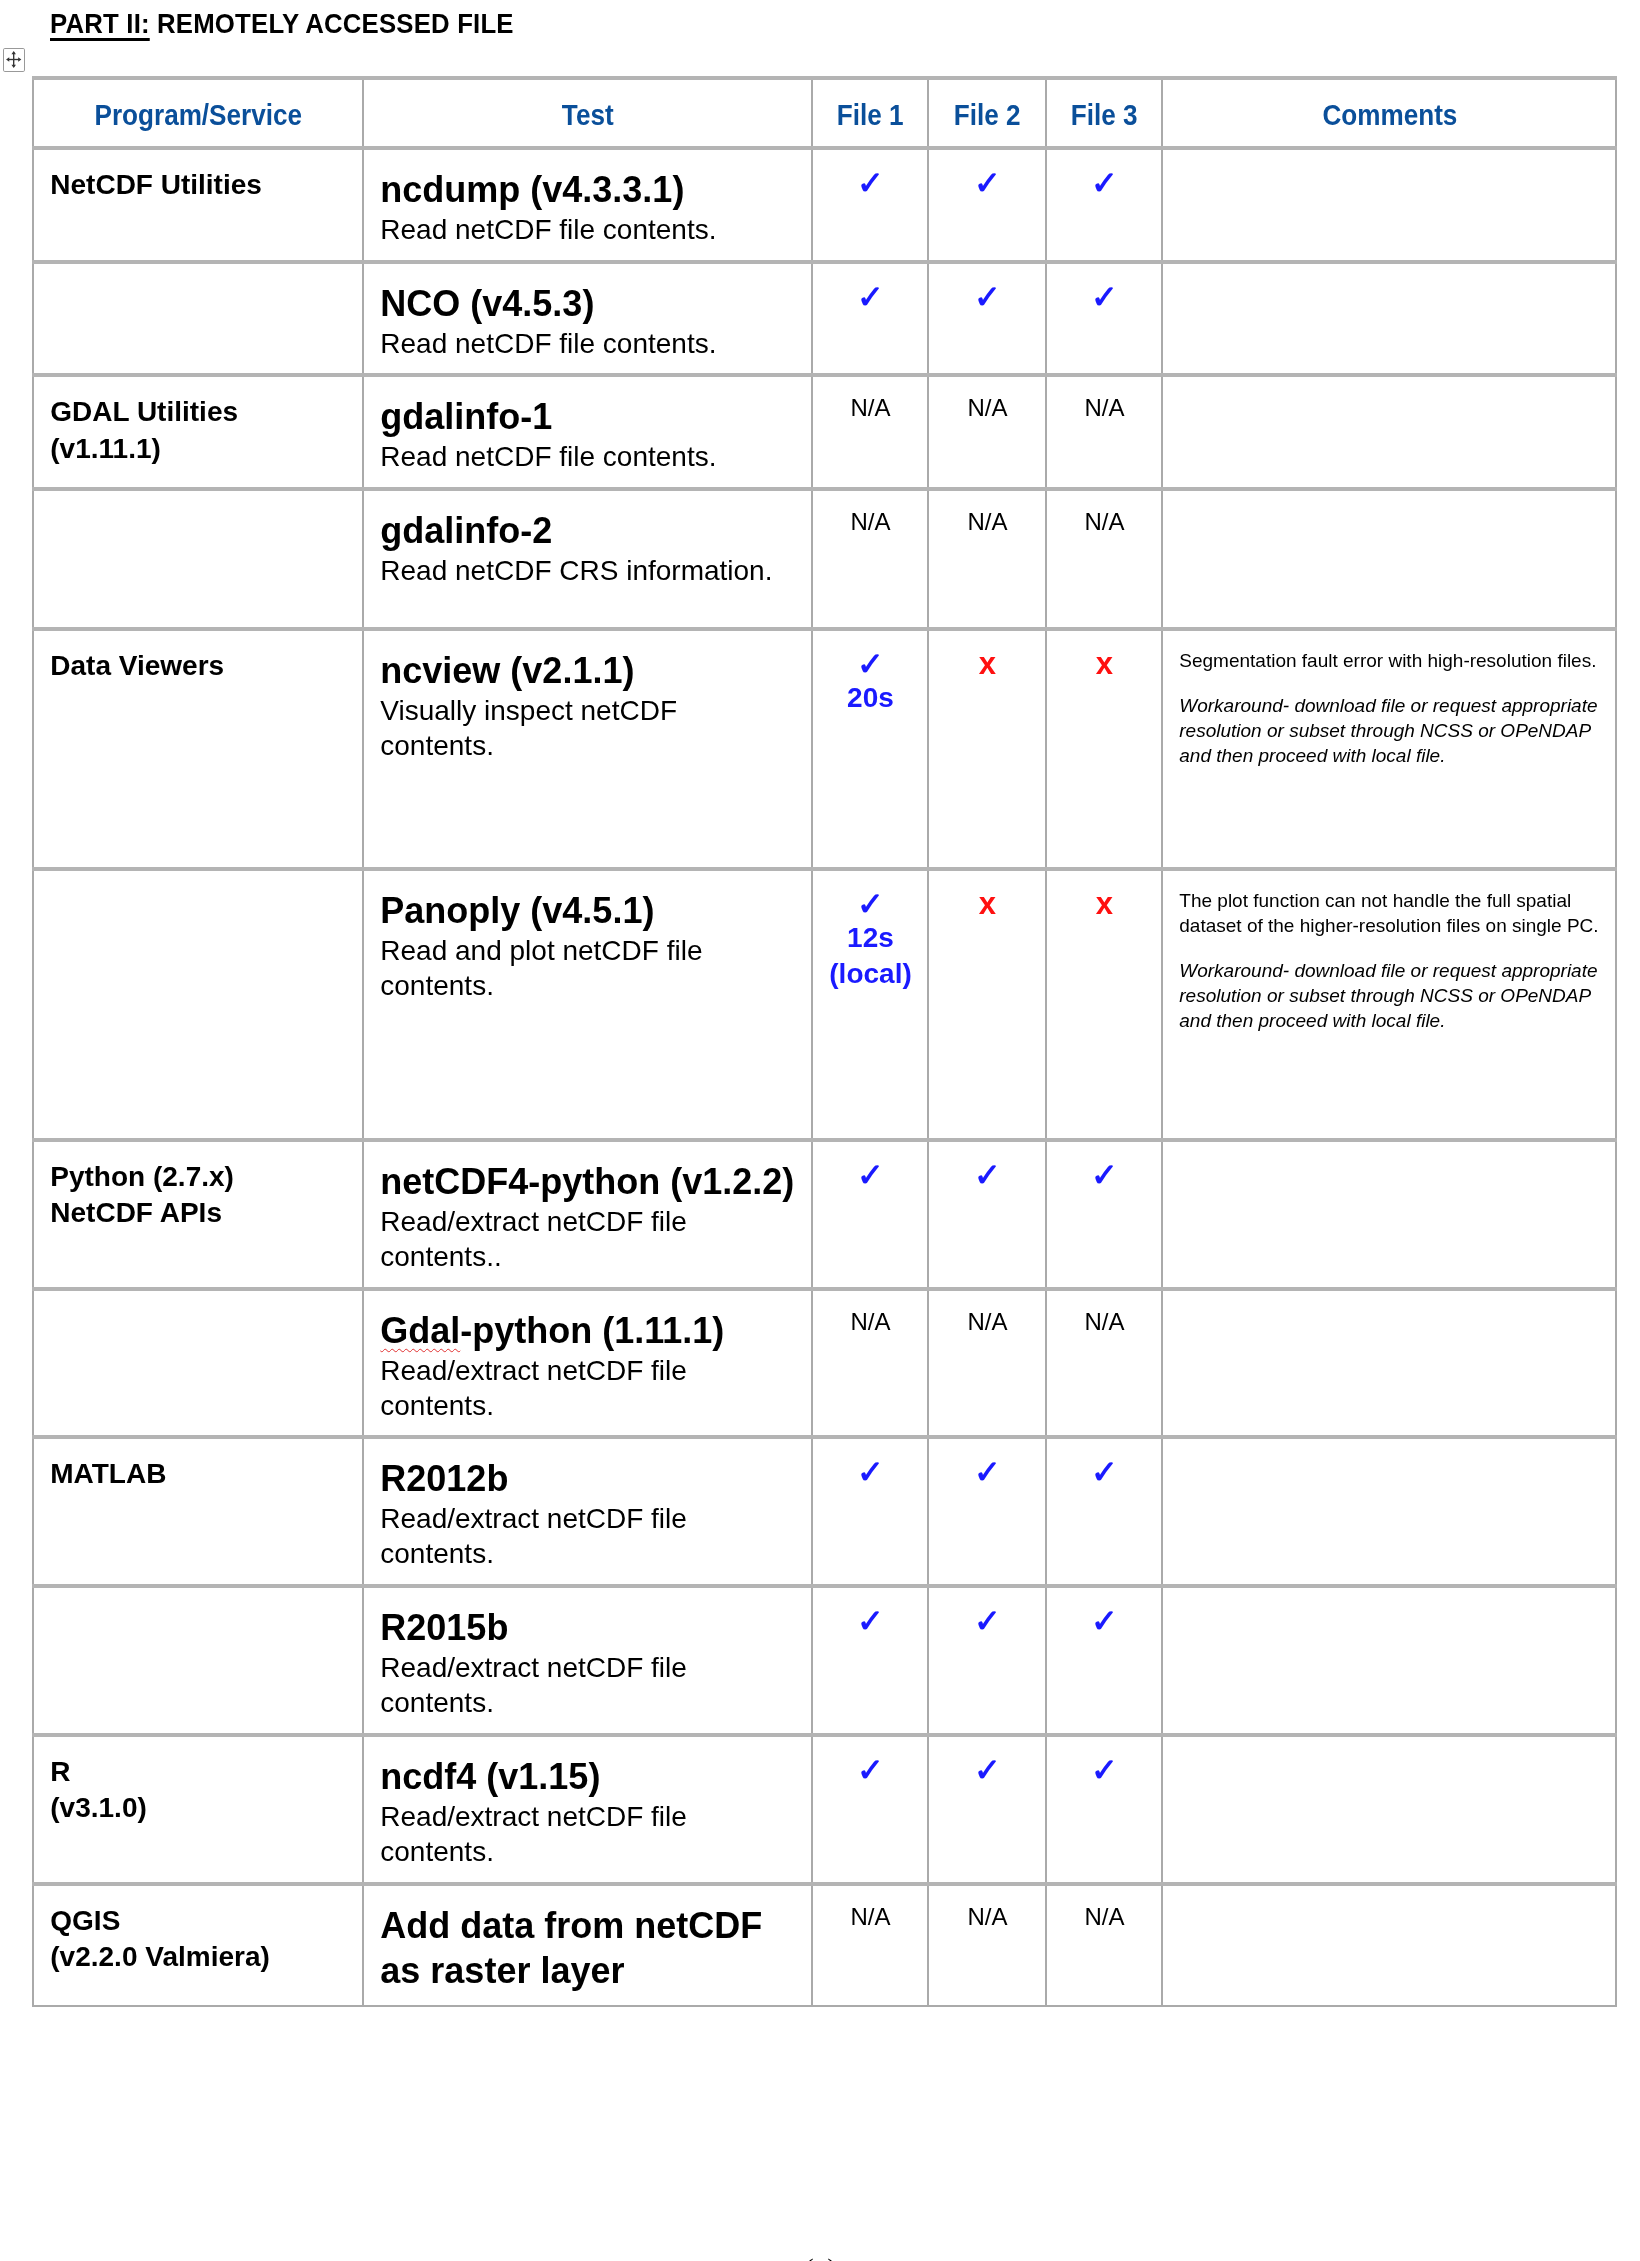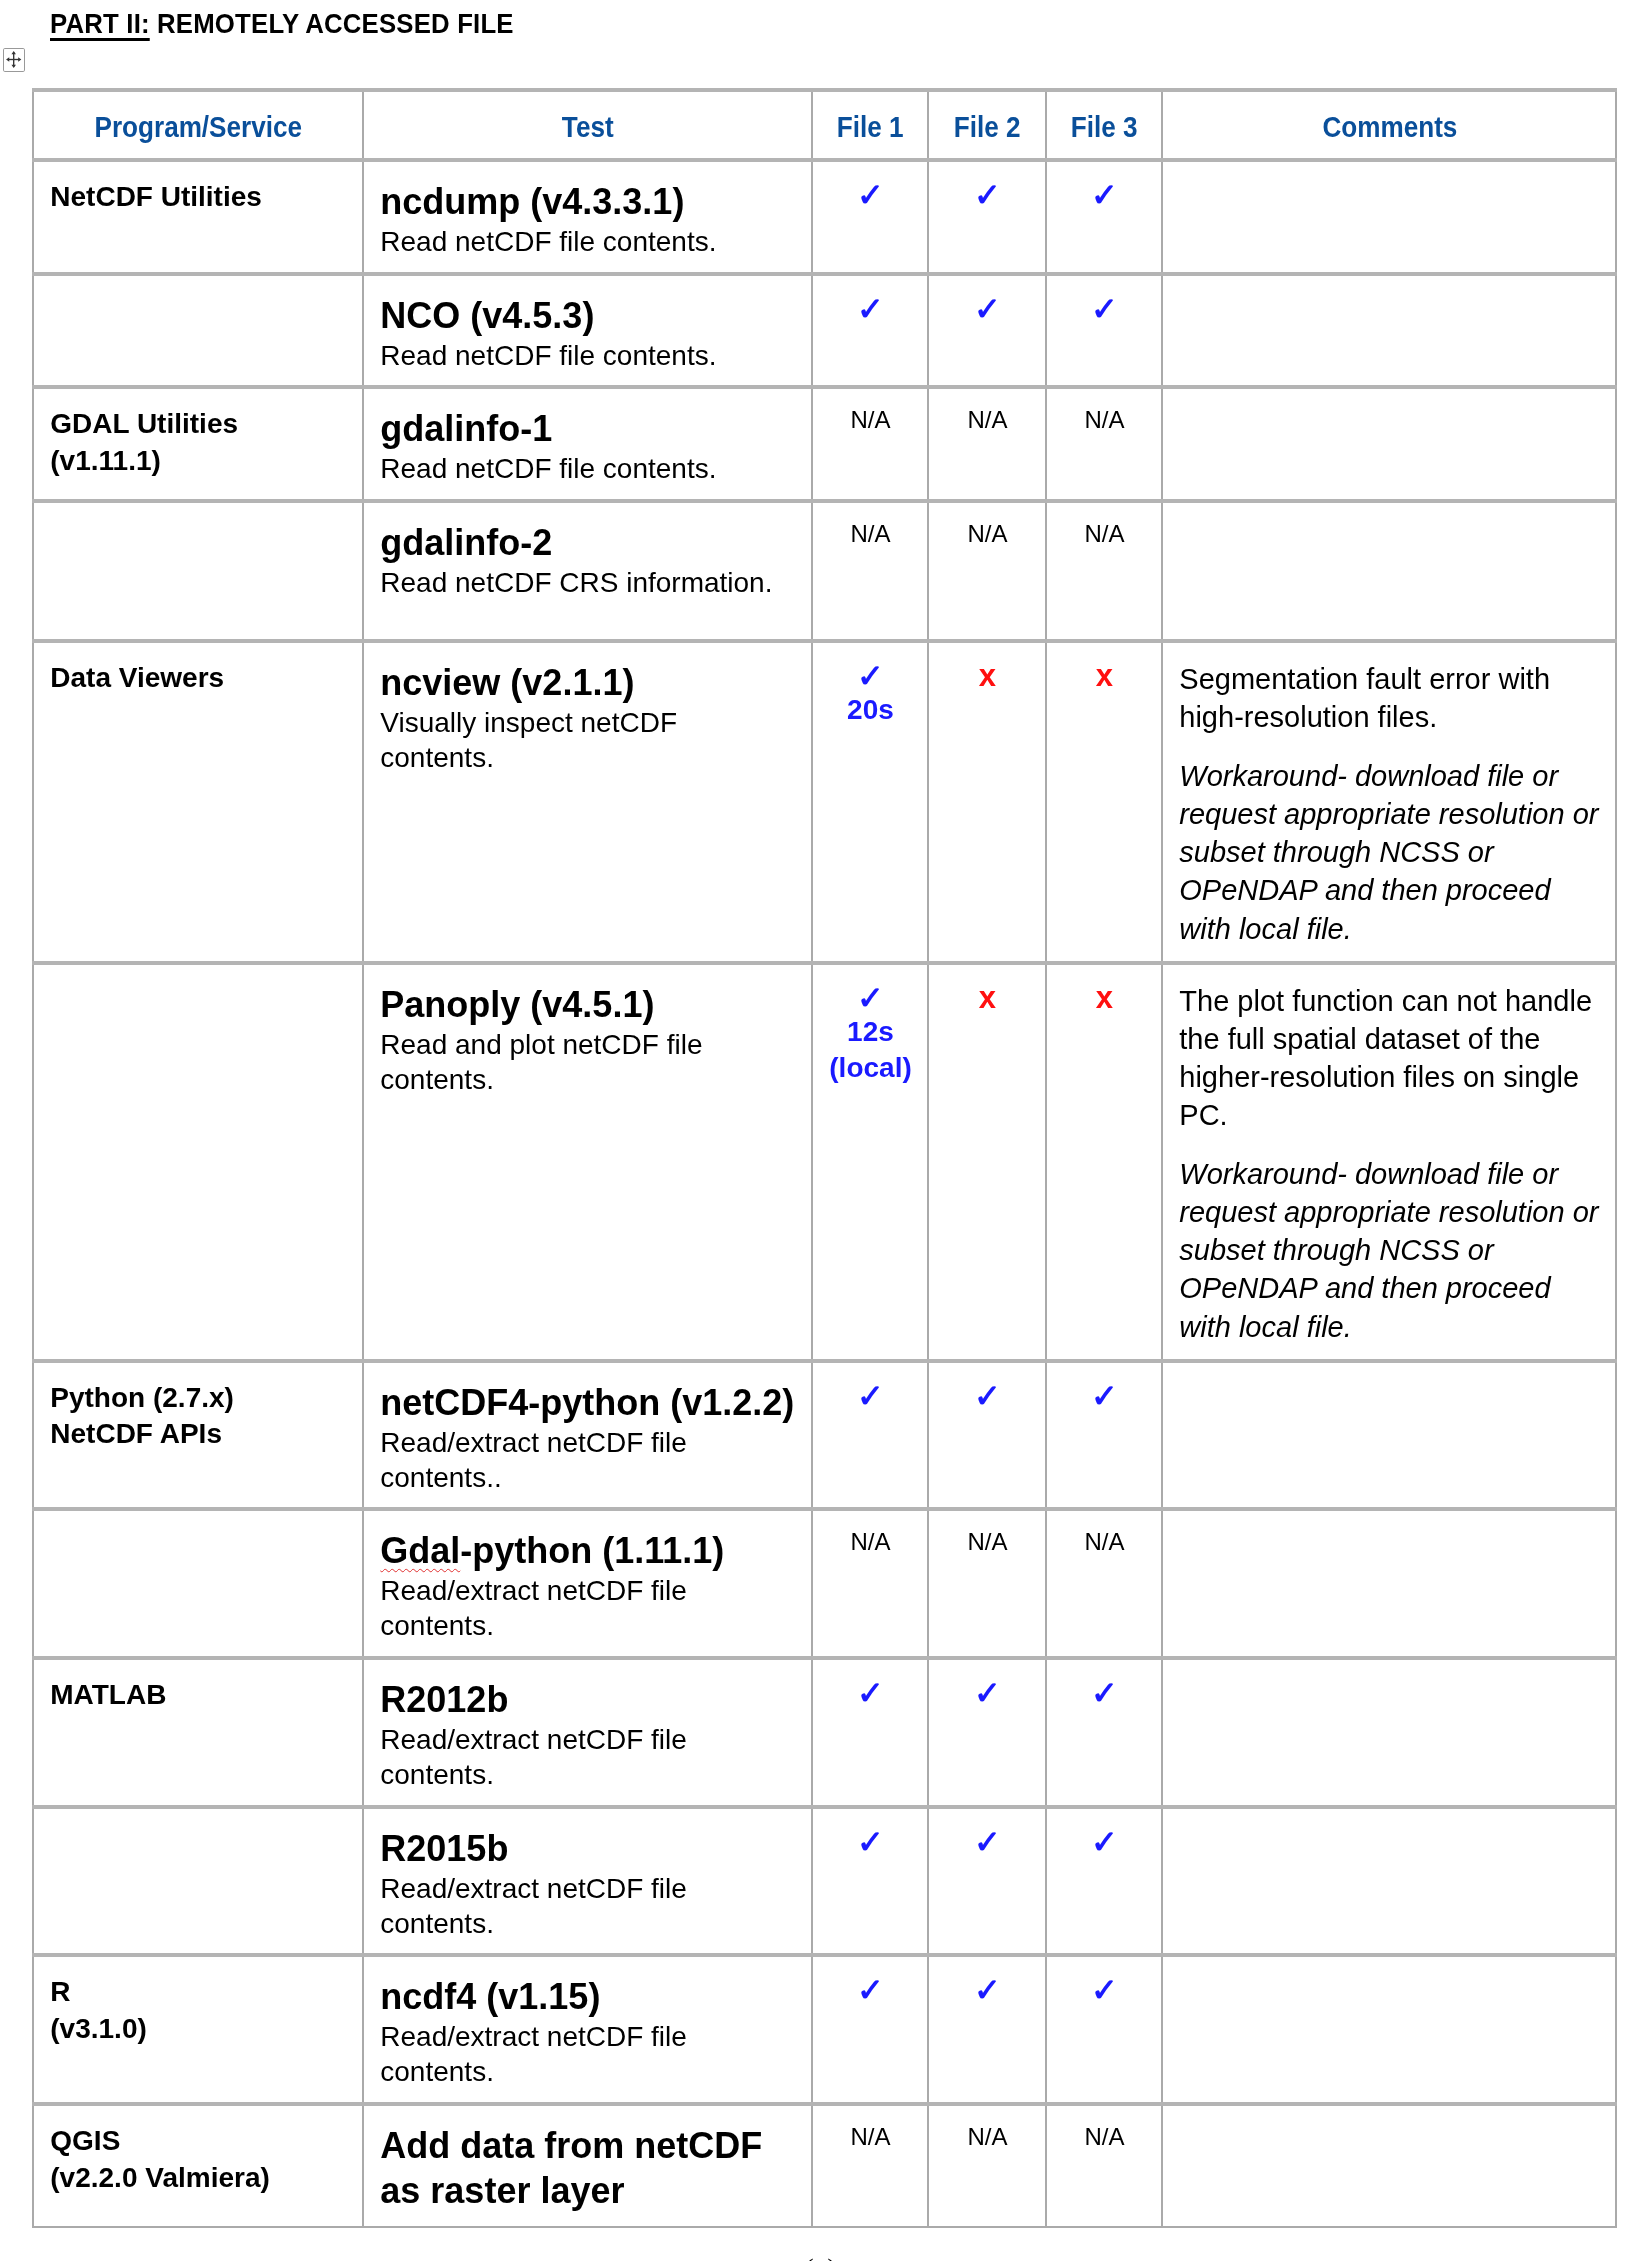--- a/index.html
+++ b/index.html
@@ -4,37 +4,37 @@
 <style>
   html, body { margin: 0; padding: 0; background: #ffffff; }
   body { width: 1641px; height: 2322px; position: relative; overflow: hidden;
          font-family: "Liberation Sans", sans-serif; color: #000; }
   .title { position: absolute; left: 50px; top: 8.1px; font-size: 28px; font-weight: bold;
            letter-spacing: 0.2px; transform: scaleX(0.92); transform-origin: left top; }
   .title .u { text-decoration: underline; text-decoration-thickness: 2.7px; text-underline-offset: 4.5px; }
   .move-handle { position: absolute; left: 2.7px; top: 48px; width: 22.6px; height: 23.5px;
                  border: 1.4px solid #999; border-radius: 1.8px; background: #fff;
                  display: flex; align-items: center; justify-content: center; box-sizing: border-box; }
-  table.main { position: absolute; left: 32px; top: 88px; width: 1583px;
+  table.main { position: absolute; left: 32px; top: 76px; width: 1583px;
                border-collapse: collapse; table-layout: fixed; padding-left: 41px; }
   table.main td, table.main th { border: 2.3px solid #aaaaaa; vertical-align: top;
                padding: 17px 15.4px 12.7px 16.3px; box-sizing: border-box; }
   table.main tr { border-top: 4.1px solid #b4b4b4; }
   th { color: #0a4f9a; font-size: 29px; font-weight: bold; text-align: center; vertical-align: middle !important;
        height: 70px; }
   th span { display: inline-block; transform: scaleX(0.9); }
   .prog { font-size: 28px; font-weight: bold; line-height: 1.3; white-space: pre-line; }
   .test-name { font-size: 36px; font-weight: bold; line-height: 1.25; }
   .test-desc { font-size: 28px; line-height: 1.25; }
   .cell-center { text-align: center; }
   .check { color: #1a1aff; font-size: 32px; font-weight: bold; line-height: 1.0; display: block; }
   .xmark { color: #ff1010; font-size: 31px; font-weight: bold; line-height: 1.0; display: block; }
   .na { font-size: 24px; line-height: 1.2; display: block; }
   .time { color: #1a1aff; font-size: 28px; font-weight: bold; line-height: 1.3; display: block; }
-  .comment { font-size: 29px; line-height: 1.32; }
+  .comment { font-size: 19px; line-height: 1.32; }
   .comment p { margin: 0 0 20px 0; }
   .comment p.em { font-style: italic; margin-bottom: 0; }
   .spell { text-decoration: underline wavy #e03030; text-decoration-thickness: 1.4px; text-underline-offset: 4.5px; }
   .caption { position: absolute; top: 2252px; left: 0; width: 1641px; text-align: center;
              font-family: "Liberation Serif", serif; font-size: 30px; }
 </style>
 </head>
 <body>
 
 <div class="title"><span class="u">PART II:</span><span> REMOTELY ACCESSED FILE</span></div>

